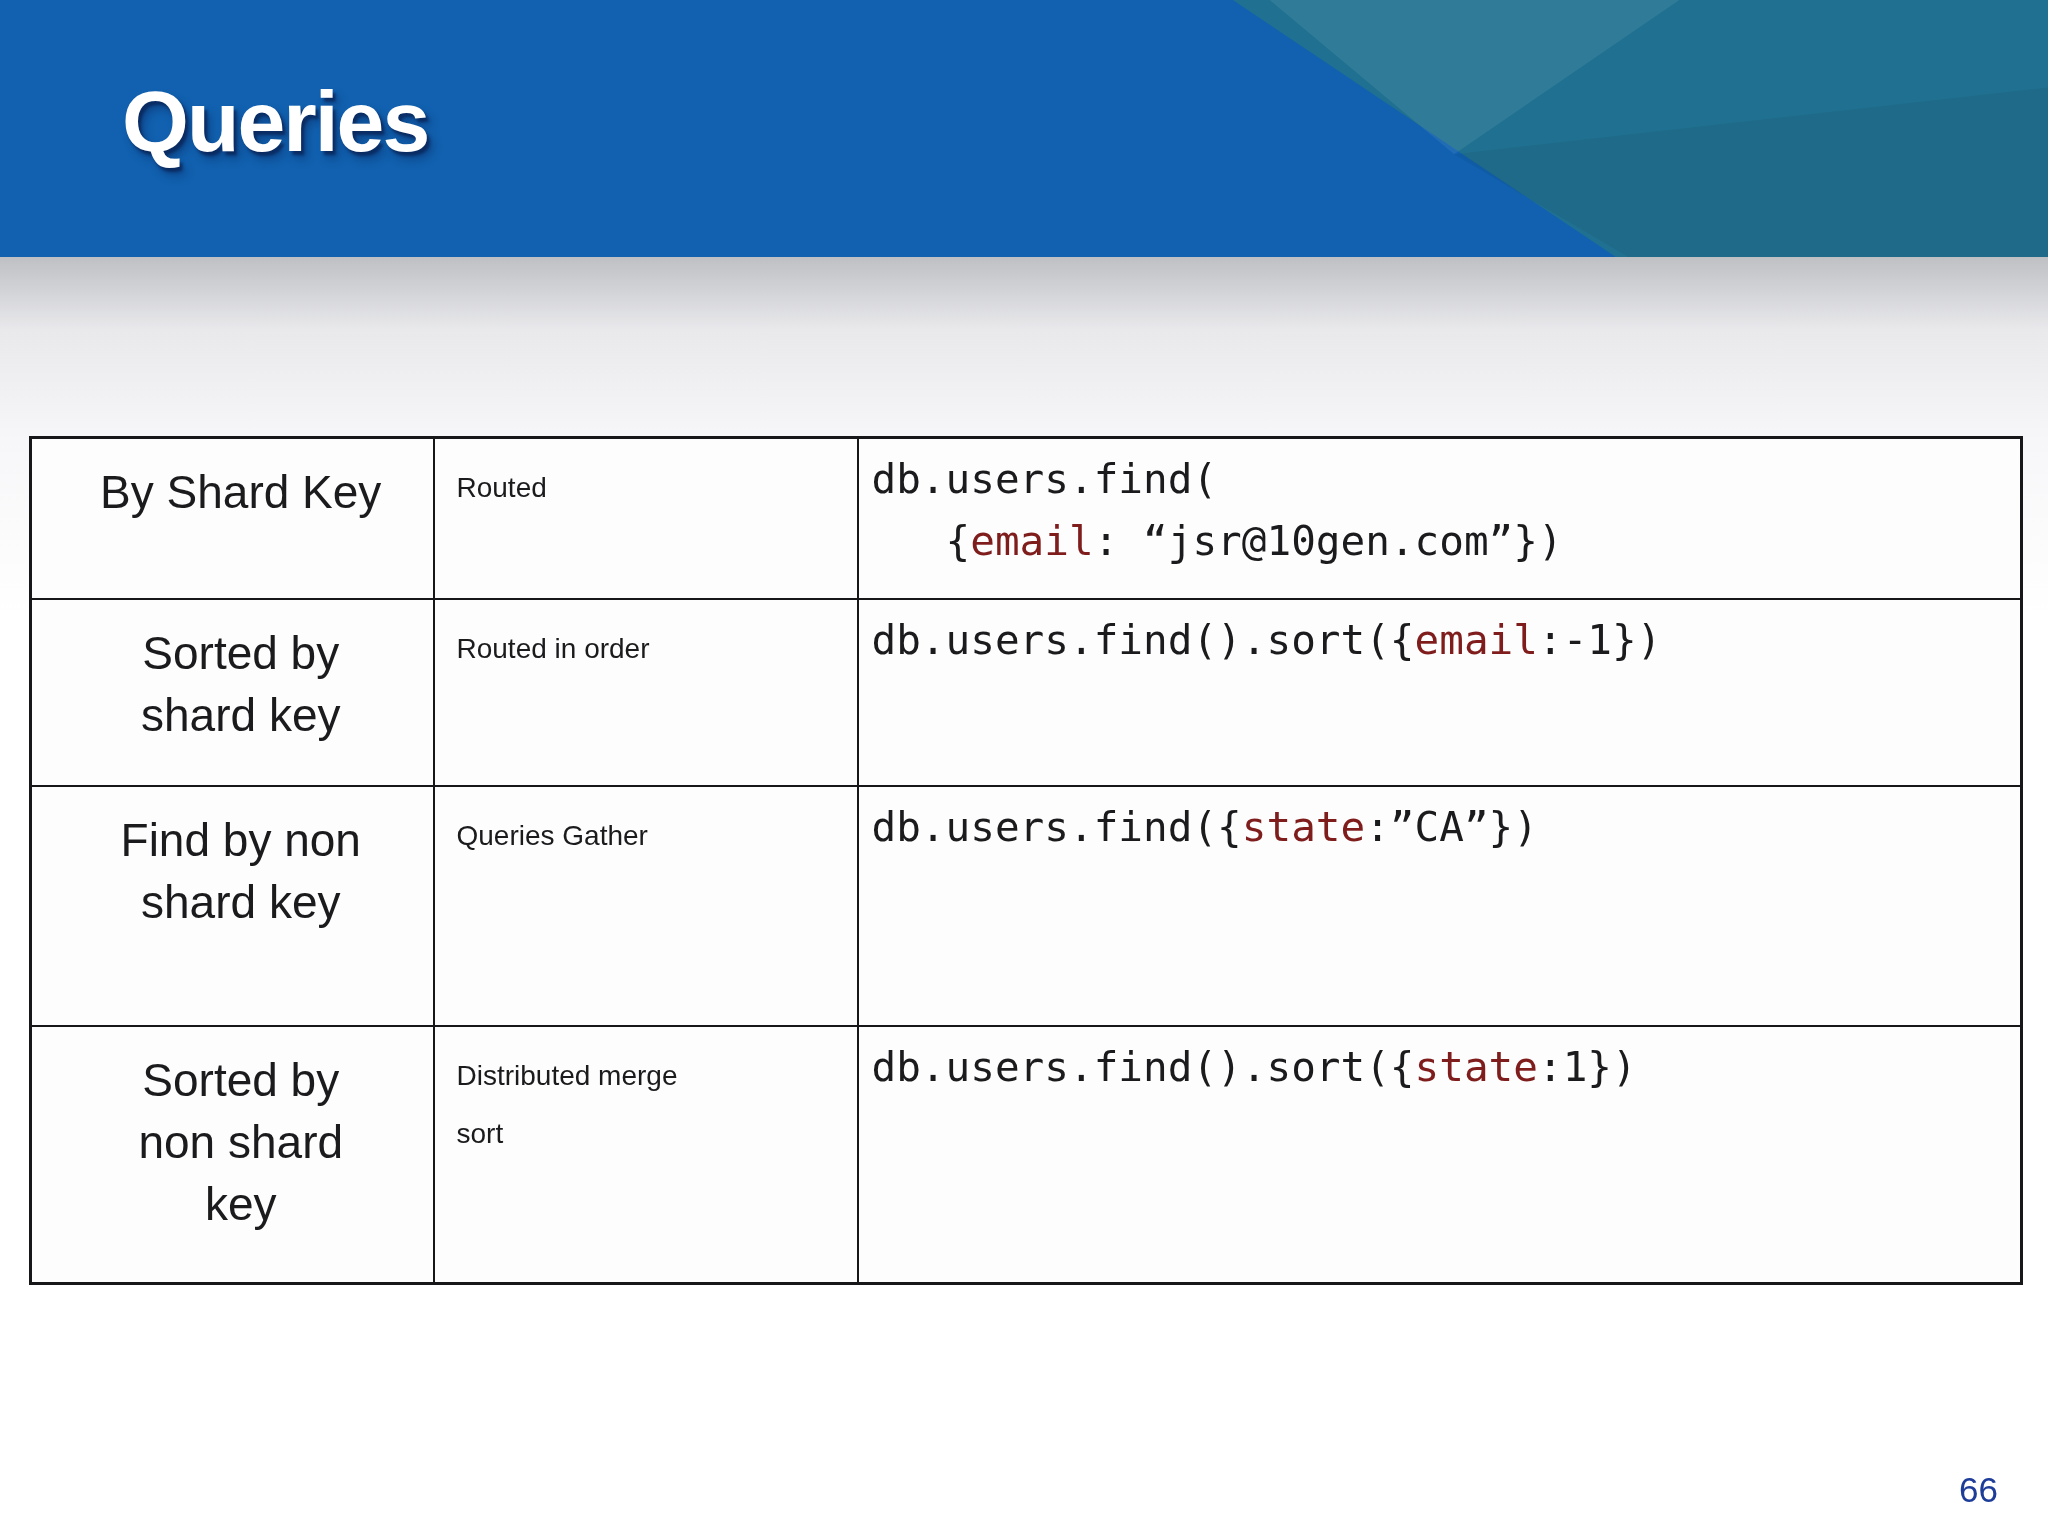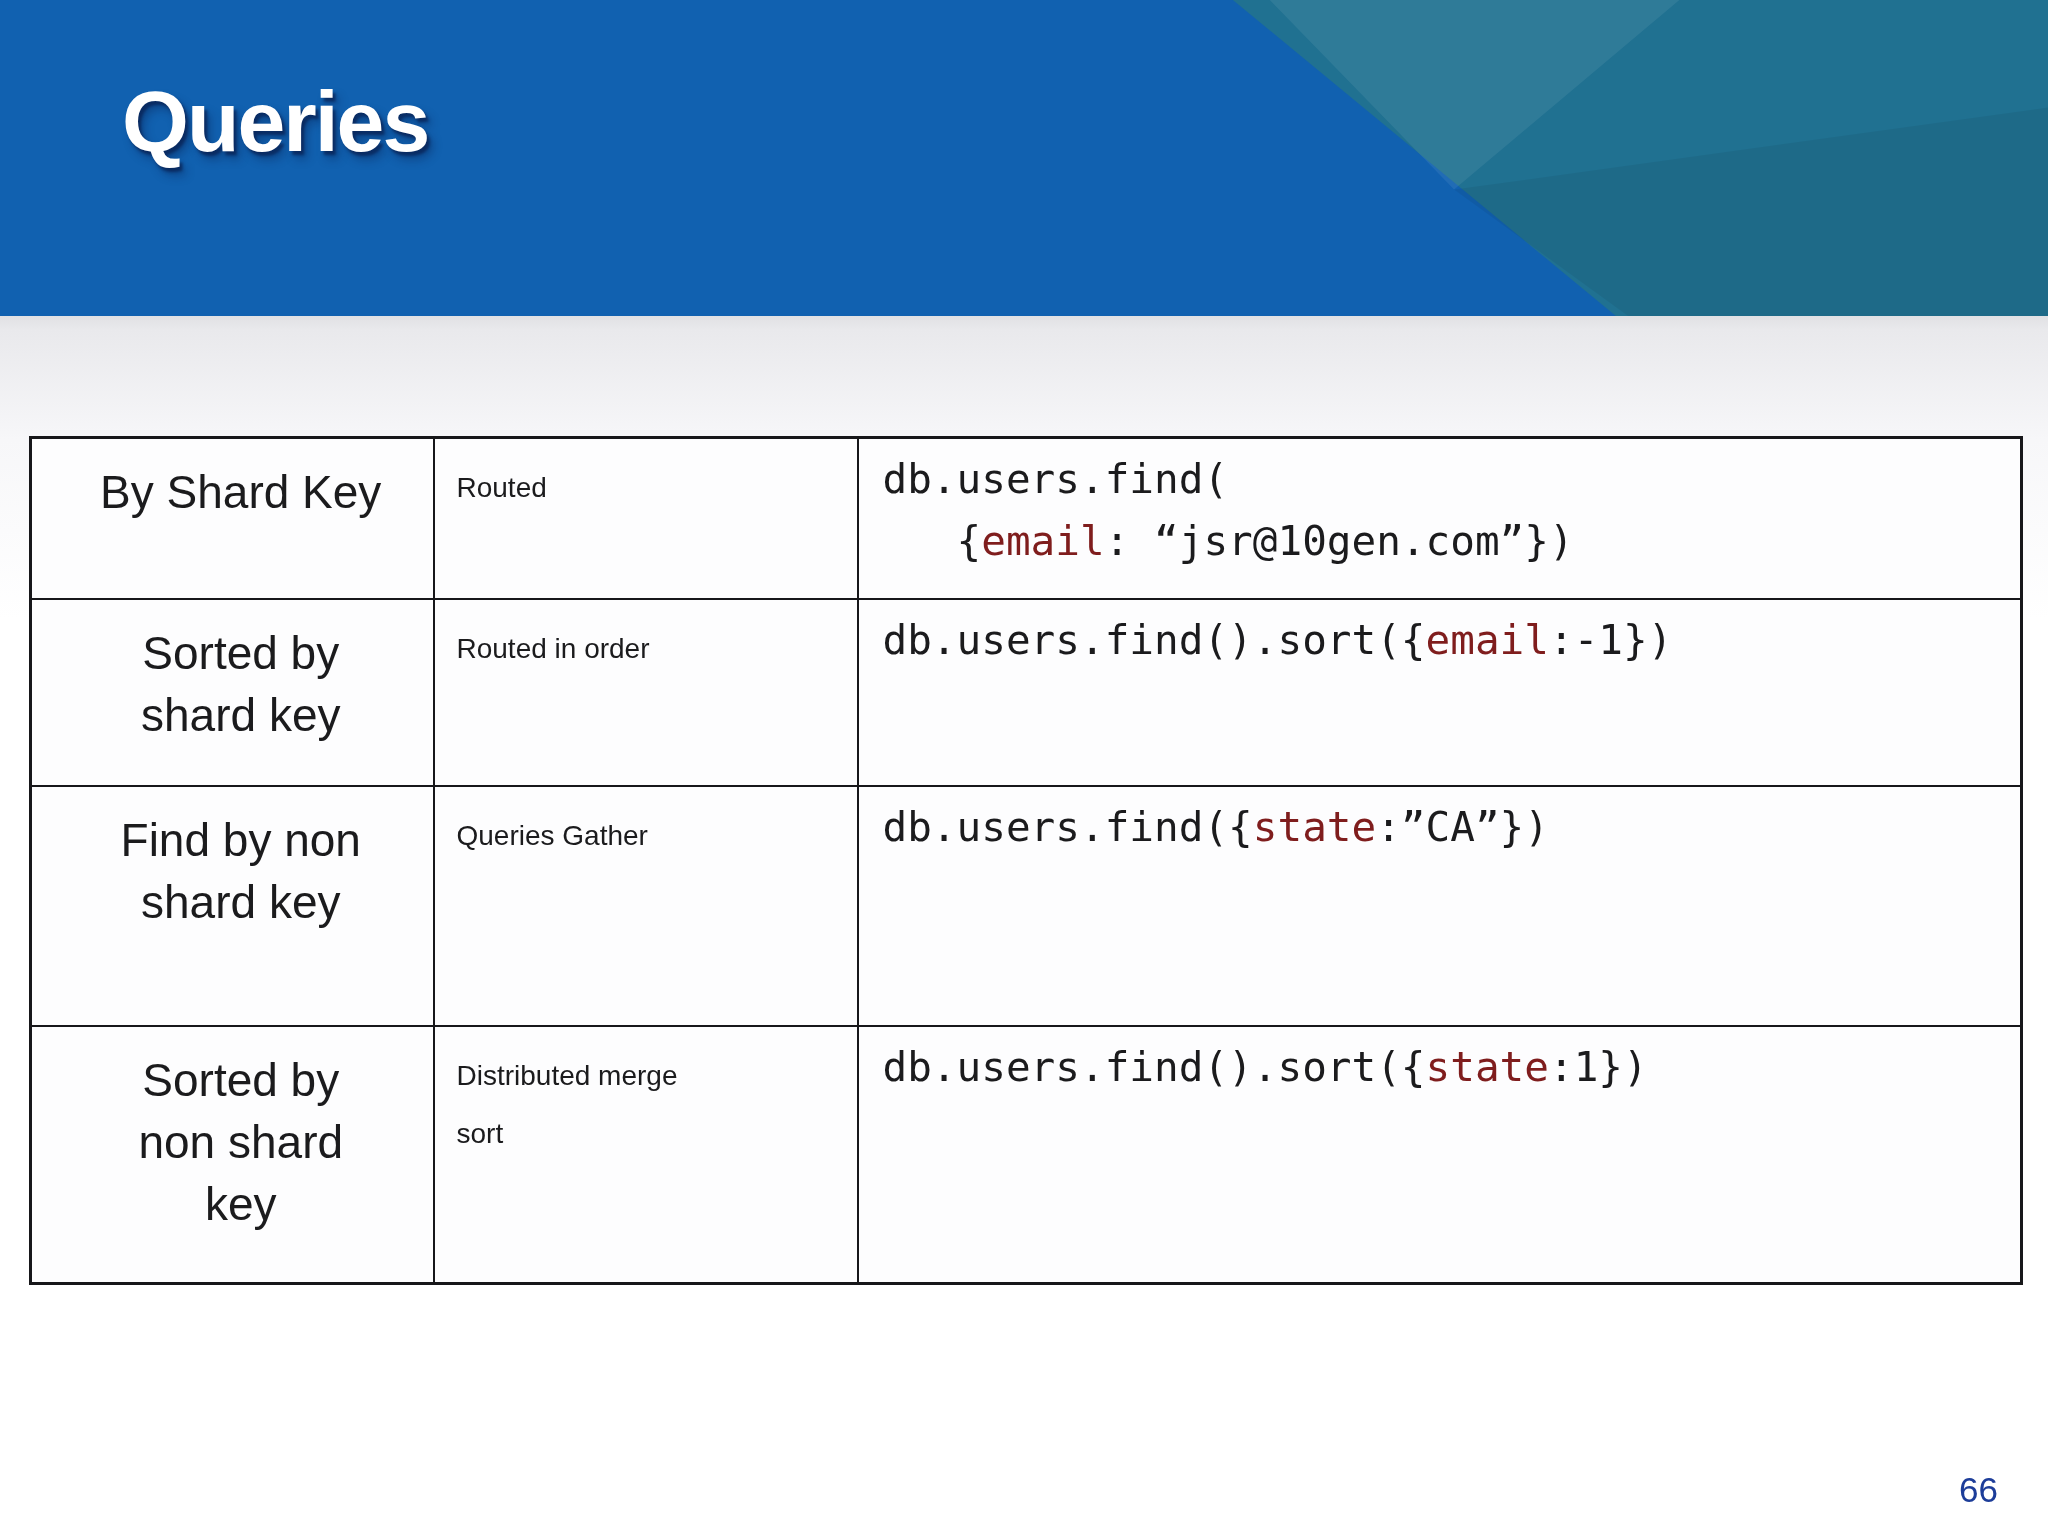--- a/index.html
+++ b/index.html
@@ -10,21 +10,21 @@
     background: #ffffff;
   }
   .slide {
     position: relative;
     width: 2048px; height: 1536px;
     background: linear-gradient(to bottom, #bec0c4 257px, #e9e9ec 330px, #f7f7f9 440px, #ffffff 620px);
   }
   
   .banner {
     position: absolute; left: 0; top: 0;
-    width: 2048px; height: 316px;
+    width: 2048px; height: 257px;
     background: #1161B0;
     overflow: hidden;
   }
   .teal-shape {
     position: absolute; inset: 0;
     background: #207191;
     clip-path: polygon(60.2% 0%, 100% 0%, 100% 100%, 78.9% 100%);
   }
   .teal-facet-a {
     position: absolute; inset: 0;
@@ -60,21 +60,21 @@
     font-size: 46px; line-height: 62px;
     padding: 22px 10px 10px 27px;
     white-space: pre-line;
     text-align: center;
   }
   td.c2 {
     font-size: 28px; line-height: 58px;
     padding: 20px 10px 10px 22px;
     white-space: pre-line;
   }
-  td.c3 { padding: 9px 16px 10px 24px; }
+  td.c3 { padding: 9px 16px 10px 13px; }
   td.c3 pre {
     font-family: "DejaVu Sans Mono", monospace;
     font-size: 41px; line-height: 62px;
     color: #1b1b1d;
     white-space: pre;
   }
   td.c3 pre .key { color: #7f1d1d; text-align: right; }
   tr.r1 td { height: 161px; }
   tr.r2 td { height: 187px; }
   tr.r3 td { height: 240px; }

